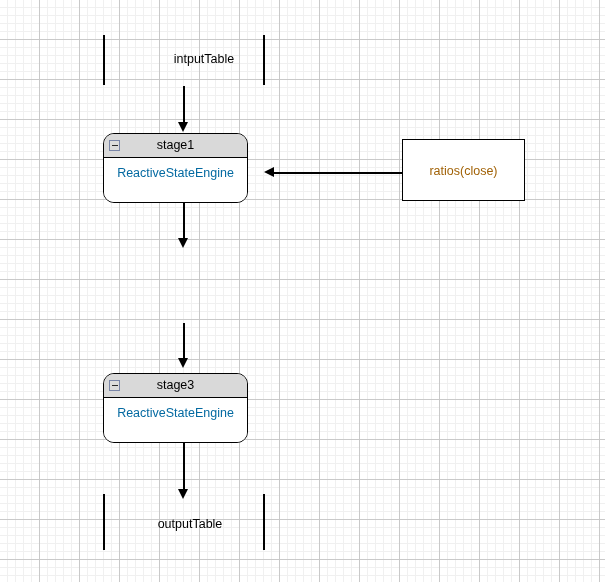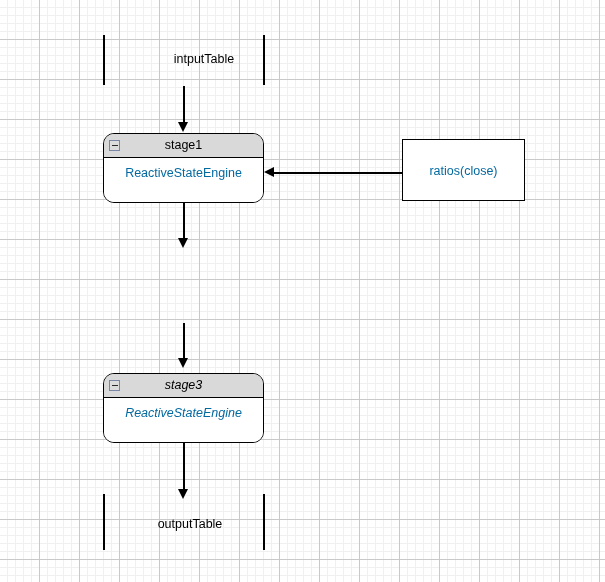--- a/index.html
+++ b/index.html
@@ -28,21 +28,21 @@
       40px 40px,
       40px 40px,
       8px 8px,
       8px 8px;
     background-position: -1px -1px, -1px -1px, -1px -1px, -1px -1px;
   }
 
   
   .stage-box {
     position: absolute;
-    width: 161px;
+    width: 145px;
     box-sizing: border-box;
     border: 1.6px solid #000000;
     border-radius: 11px;
     background: #ffffff;
     overflow: hidden;
   }
   .stage-header {
     position: relative;
     height: 23px;
     line-height: 23px;
@@ -81,21 +81,21 @@
   }
 
   
   .plain-box {
     position: absolute;
     box-sizing: border-box;
     border: 1.6px solid #000000;
     background: #ffffff;
     text-align: center;
     font-size: 12.5px;
-    color: #0369a1;
+    color: #a16207;
   }
 
   
   .terminal {
     position: absolute;
     font-size: 12.5px;
     color: #000000;
     text-align: center;
     white-space: nowrap;
   }
@@ -153,21 +153,21 @@
     <div class="stage-body">ReactiveStateEngine</div>
   </div>
 
   <div class="vline" style="left:183px; top:203px; height:36px;"></div>
   <div class="arrow-down" style="left:178px; top:238px;"></div>
 
 
   <div class="vline" style="left:183px; top:323px; height:36px;"></div>
   <div class="arrow-down" style="left:178px; top:358px;"></div>
 
-  <div class="stage-box" style="left:103px; top:373px;font-style:italic;">
+  <div class="stage-box" style="left:103px; top:373px;">
     <div class="stage-header">
       <span class="collapse-icon"></span>
       <span>stage3</span>
     </div>
     <div class="stage-body">ReactiveStateEngine</div>
   </div>
 
   <div class="vline" style="left:183px; top:443px; height:47px;"></div>
   <div class="arrow-down" style="left:178px; top:489px;"></div>
 

